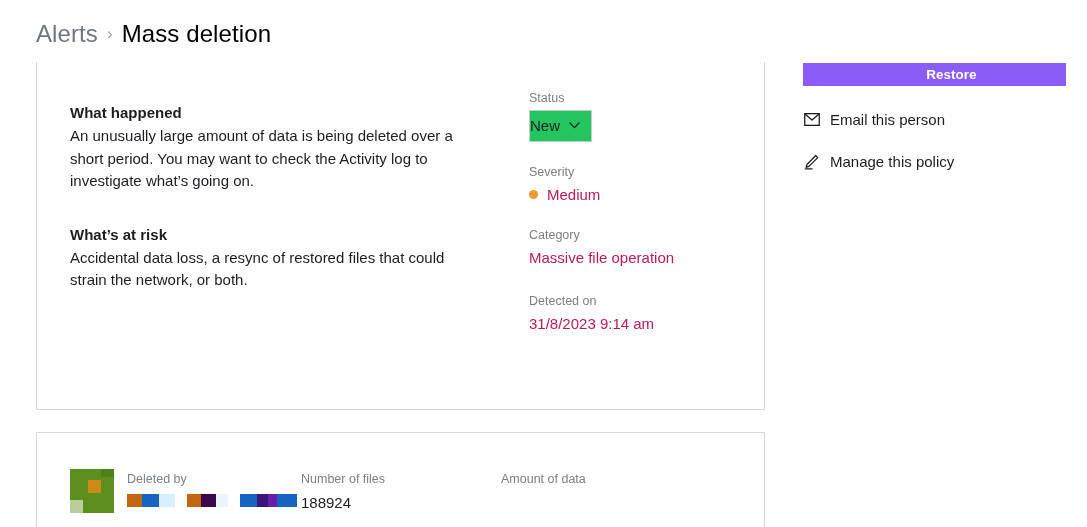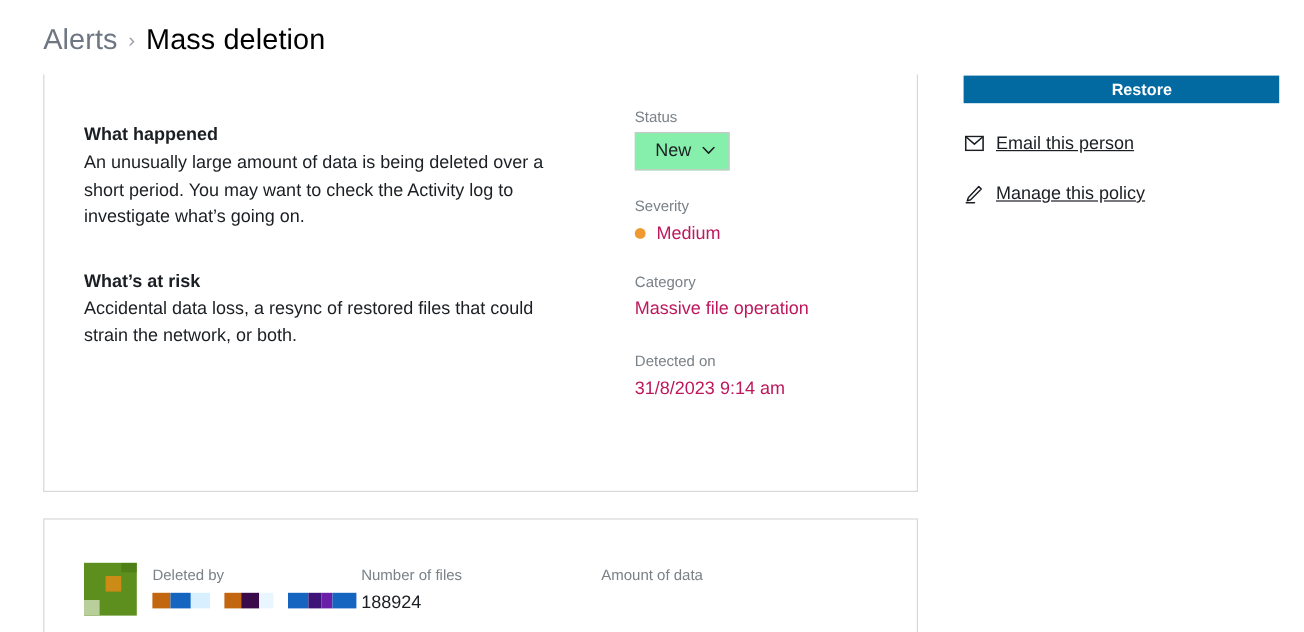--- a/index.html
+++ b/index.html
@@ -52,22 +52,22 @@
   .meta-value {
     font-size: 15px; color:#be185d; line-height: 21px;
   }
   .meta-block { margin-bottom: 22px; }
   .meta-block.tight { margin-bottom: 25px; }
 
   
   .status-select {
     display: inline-flex; align-items: center; gap: 9px;
     border: 1px solid #c9c9c9;
-    background: #86efac;
-    padding: 5px 11px 6px 16px;
+    background: #22c55e;
+    padding: 5px 11px 6px 0;
     height: 32px;
     cursor: pointer;
     font-size: 15px; color:#1b1f23;
   }
   .chev {
     width: 11px; height: 7px; display:block;
   }
   .chev svg { display:block; }
 
   
@@ -117,21 +117,20 @@
     text-align:center;
     line-height:21px;
     border:none; cursor:pointer;
     font-family:"Liberation Sans", sans-serif;
   }
   .rail-link {
     display:flex; align-items:flex-end; gap:10px;
     margin-top:25px;
     font-size:15px; color:#1b1f23;
     cursor:pointer;
-    text-decoration:underline;
   }
   .rail-link:first-of-type { margin-top: 25px; }
   .rail-icon { width:17px; height:17px; display:flex; align-items:center; justify-content:center; flex:0 0 17px; }
   .rail-icon svg { display:block; }
 </style>
 </head>
 <body>
 
 <div class="page">
 
@@ -221,21 +220,21 @@
       </div>
 
       <div class="stat stat-data">
         <div class="stat-label">Amount of data</div>
       </div>
 
     </div>
   </div>
 
   <div class="rail">
-    <button class="btn-restore" id="btn-restore" style="background: #0369a1; padding-left: 40px;">Restore</button>
+    <button class="btn-restore" id="btn-restore" style="background: #8b5cf6; padding-left: 40px;">Restore</button>
 
     <div class="rail-link">
       <span class="rail-icon">
         <svg viewBox="0 0 17 14" width="16" height="13" aria-hidden="true">
           <rect x="0.7" y="0.7" width="15.6" height="12.6" fill="none" stroke="#1b1f23" stroke-width="1.4"></rect>
           <path d="M0.9 1 L8.5 7.6 L16.1 1" fill="none" stroke="#1b1f23" stroke-width="1.4" stroke-linejoin="round"></path>
         </svg>
       </span>
       <span>Email this person</span>
     </div>

